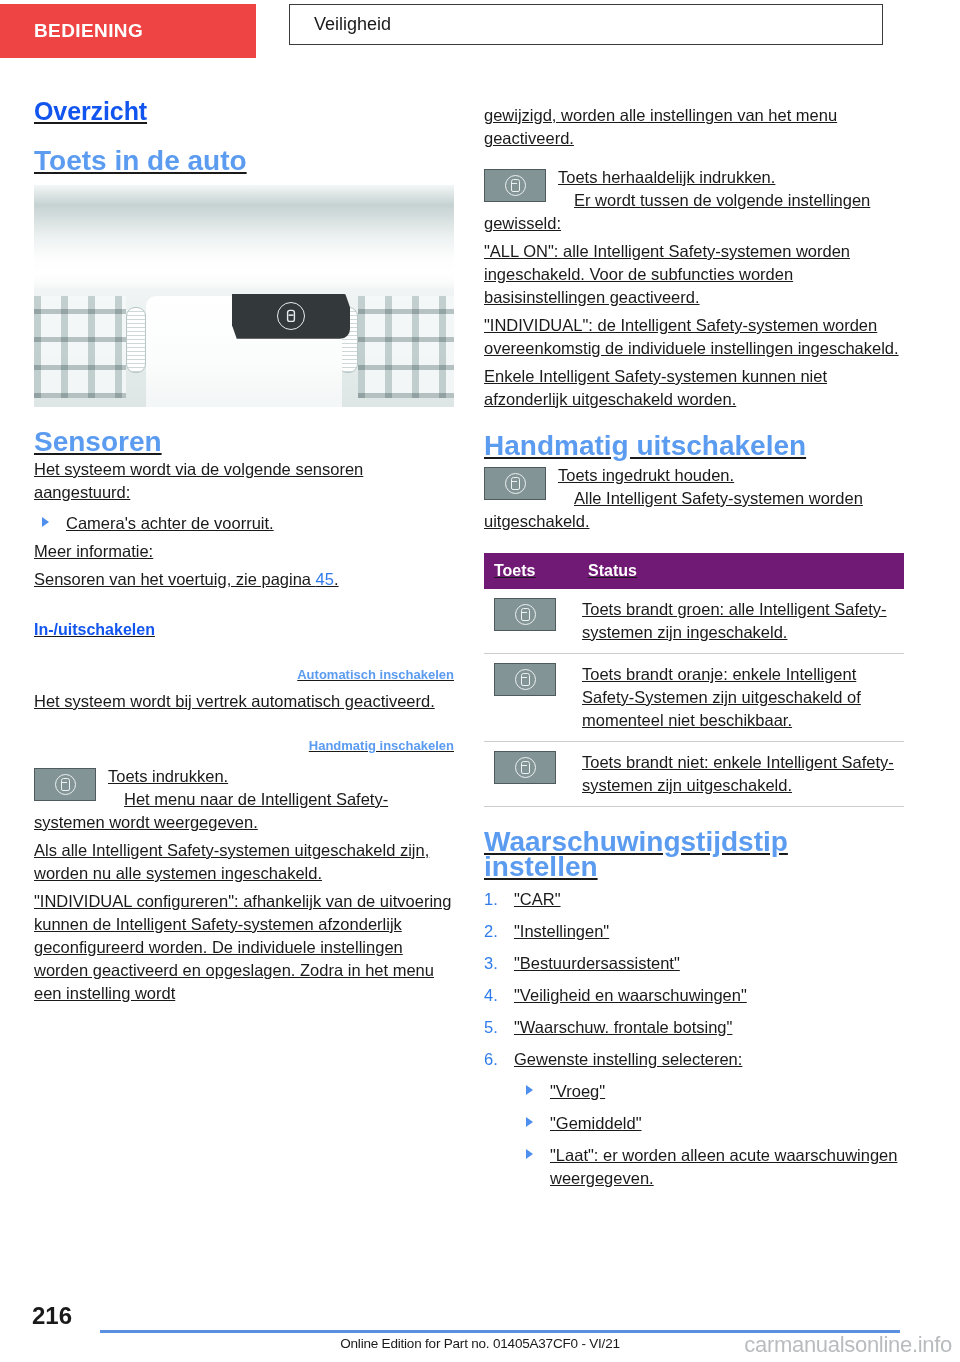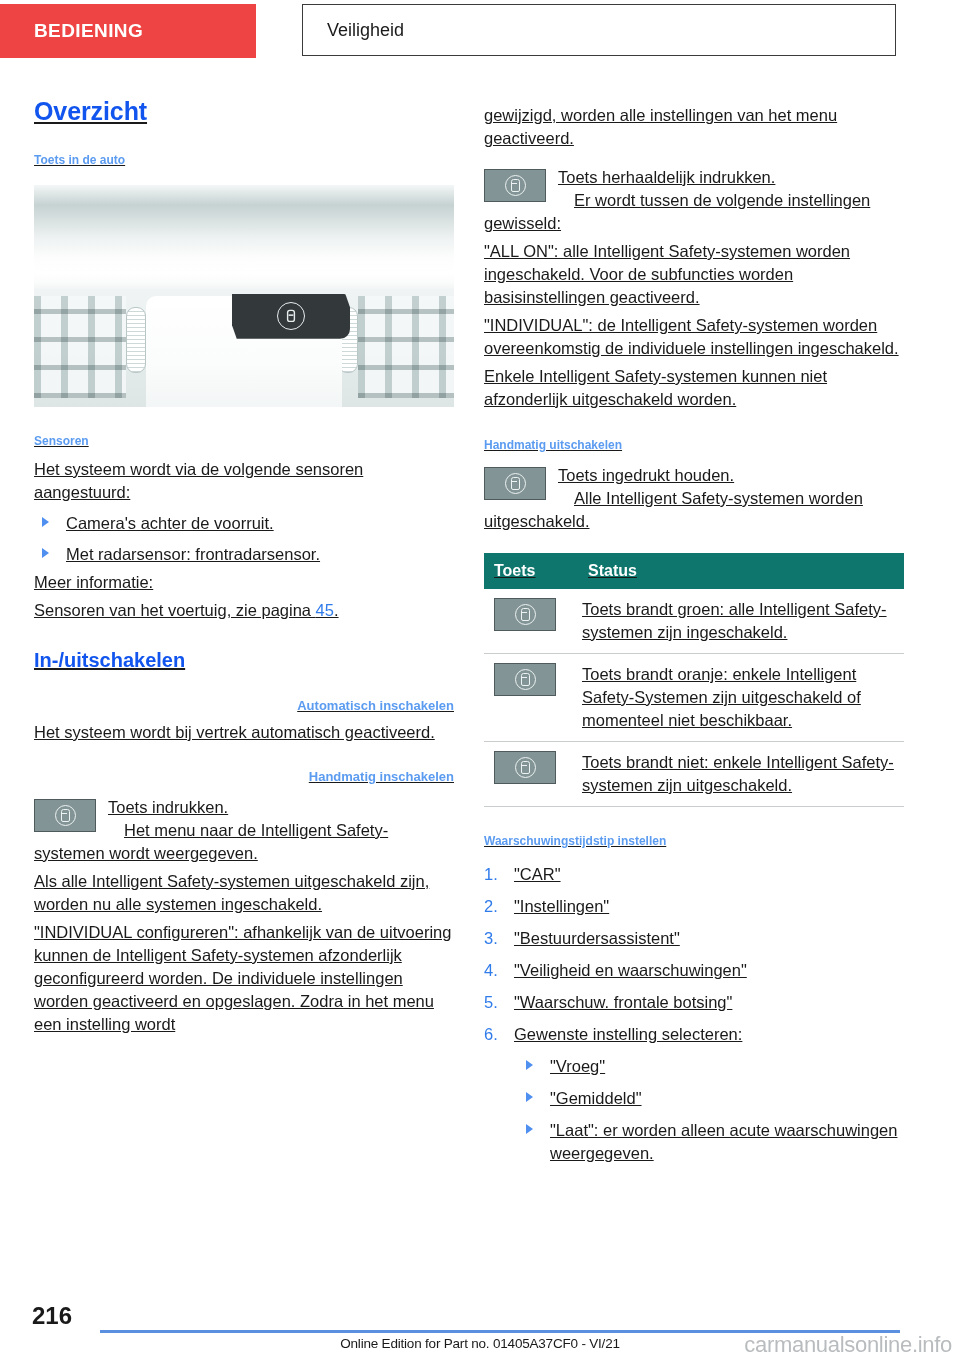--- a/index.html
+++ b/index.html
@@ -33,22 +33,22 @@
   }
   .header-tab-blue span {
     color: #ffffff;
     font-size: 19px;
     font-weight: bold;
     letter-spacing: 0.4px;
     margin-left: 34px;
   }
   .header-tab-white {
     position: absolute;
-    left: 302px; top: 4px;
-    width: 594px; height: 52px;
+    left: 289px; top: 4px;
+    width: 594px; height: 41px;
     background: #ffffff;
     border: 1.6px solid #3b3b3b;
     display: flex;
     align-items: center;
     box-sizing: border-box;
     text-align: right;
   }
   .header-tab-white span {
     color: #1a1a1a;
     font-size: 18px;
@@ -69,29 +69,29 @@
   h1.h-main {
     font-size: 25px;
     font-weight: bold;
     color: #1155ee;
     margin: 0 0 0 0;
     padding: 0;
     line-height: 30px;
     letter-spacing: -0.1px;
   }
   h2.h-sub {
-    font-size: 12px;
+    font-size: 28px;
     font-weight: bold;
     color: #5b9bf0;
     margin: 22px 0 0 0;
     padding: 0;
     line-height: 25px;
   }
   h2.h-sec {
-    font-size: 20px;
+    font-size: 16px;
     font-weight: bold;
     color: #1155ee;
     margin: 26px 0 0 0;
     padding: 0;
     line-height: 25px;
   }
   h3.h-sub2 {
     font-size: 13px;
     font-weight: bold;
     color: #5b9bf0;
@@ -297,21 +297,21 @@
     font-size: 16.5px;
   }
 
   
   table.status {
     width: 420px;
     border-collapse: collapse;
     margin-top: 20px;
   }
   table.status thead th {
-    background: #0f766e;
+    background: #701a75;
     color: #ffffff;
     font-size: 16px;
     font-weight: bold;
     text-align: left;
     padding: 9px 6px 9px 6px;
   }
   table.status thead th.c1 { width: 82px; padding-left: 10px; }
   table.status tbody td {
     font-size: 16.5px;
     line-height: 23px;
@@ -394,24 +394,20 @@
     </div>
   </div>
 
 
   <h2 class="h-sub">Sensoren</h2>
   <p class="body-t first">Het systeem wordt via de volgende sensoren aangestuurd:</p>
   <ul class="tri">
     <li>
       <span class="tri-mark"></span>
       <span>Camera's achter de voorruit.</span>
-    </li>
-    <li>
-      <span class="tri-mark"></span>
-      <span>Met radarsensor: frontradarsensor.</span>
     </li>
   </ul>
   <p class="body-t">Meer informatie:</p>
   <p class="body-t"><span>Sensoren van het voertuig, zie pagina </span><span style="color:#2f7bea">45</span><span>.</span></p>
 
   <h2 class="h-sec">In-/uitschakelen</h2>
 
   <h3 class="h-sub2">Automatisch inschakelen</h3>
   <p class="body-t first">Het systeem wordt bij vertrek automatisch geactiveerd.</p>
 

